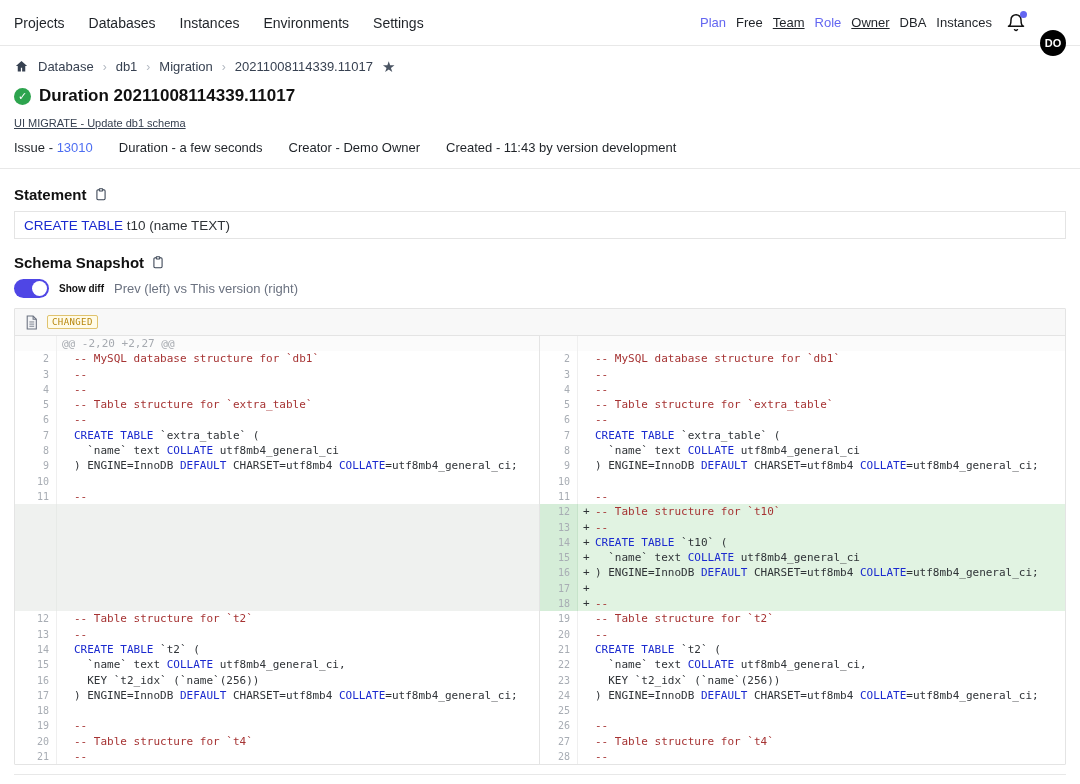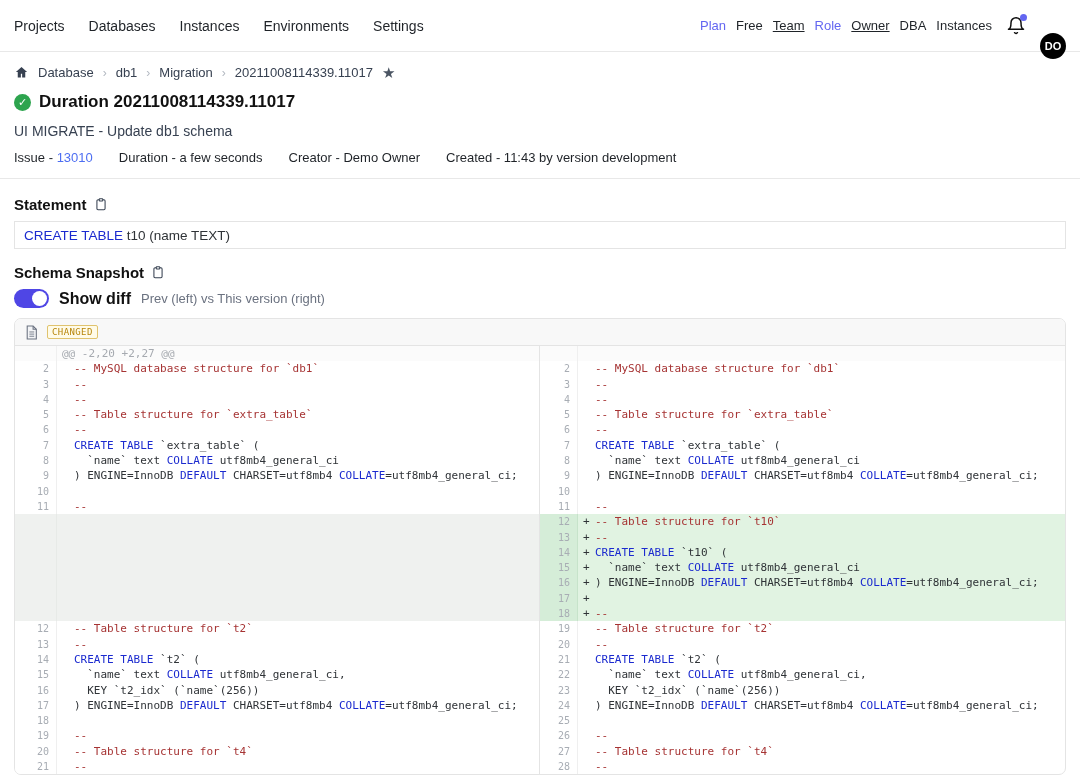--- a/index.html
+++ b/index.html
@@ -1,19 +1,19 @@
 <!DOCTYPE html>
 <html><head>
 <meta charset="utf-8">
 <style>
   * { margin:0; padding:0; box-sizing:border-box; }
   html,body { width:1080px; height:784px; background:#fff; font-family:"Liberation Sans", sans-serif; color:#1f2328; overflow:hidden; }
 
   
-  .topnav { height:52px; display:flex; align-items:center; justify-content:space-between; padding:0 14px; border-bottom:1px solid #e8e8e8; }
+  .topnav { height:46px; display:flex; align-items:center; justify-content:space-between; padding:0 14px; border-bottom:1px solid #e8e8e8; }
   .nav-left { display:flex; align-items:center; gap:24px; }
   .nav-item { font-size:14px; color:#1f2328; cursor:pointer; }
   .nav-right { display:flex; align-items:center; gap:10px; font-size:13px; }
   .nav-group { display:flex; align-items:center; gap:10px; }
   .nav-group-label { color:#6366f1; }
   .nav-group-item { color:#1f2328; }
   .nav-group-item.u { text-decoration:underline; }
   .bell-wrap { position:relative; margin-left:4px; margin-right:4px; width:20px; height:20px; }
   .bell-dot { position:absolute; top:-2px; right:-1px; width:7px; height:7px; border-radius:50%; background:#6366f1; }
   .avatar { width:26px; height:26px; border-radius:50%; background:#000000; color:#fff; font-size:11px; font-weight:bold; display:flex; align-items:center; justify-content:center;margin-top:41px; }
@@ -22,21 +22,21 @@
   .main { padding:0 14px; }
   .breadcrumb { margin-top:13px; display:flex; gap:9px; font-size:13px; color:#374151; }
   .crumb { cursor:pointer; }
   .chev { color:#b3b9c2; font-size:12px; }
   .star { color:#4b5563; font-size:15px; line-height:1; cursor:pointer; }
 
   .title-row { margin-top:12px; display:flex; align-items:center; gap:8px; }
   .check-circle { width:17px; height:17px; border-radius:50%; background:#2da44e; color:#fff; font-size:11px; display:flex; align-items:center; justify-content:center; }
   .page-title { font-size:17px; font-weight:bold; color:#111; }
 
-  .subtitle { margin-top:11px; font-size:14px; color:#374151; }
+  .subtitle { margin-top:11px; font-size:11px; color:#374151;text-decoration:underline; }
 
   .meta-row { margin-top:11px; display:flex; align-items:center; gap:26px; font-size:13px; color:#1f2328; }
   .meta-link { color:#4d6ef2; cursor:pointer; }
 
   .divider { margin-top:13px; height:1px; background:#e8e8e8; margin-left:-14px; margin-right:-14px; }
 
   .section-heading { display:flex; align-items:center; gap:7px; }
   .section-heading .txt { font-size:15px; font-weight:bold; color:#111; }
   .copy-icon { cursor:pointer; display:inline-flex; }
 
@@ -44,25 +44,25 @@
   .stmt-box { margin-top:8px; border:1px solid #e4e4e4; height:28px; display:flex; align-items:center; padding:0 9px; font-size:13.5px; }
   .tok-k { color:#1b2acf; }
   .tok-p { color:#2f3337; }
   .tok-c { color:#a63333; }
   .tok-h { color:#a6aab0; }
 
   .snap-heading { margin-top:15px; }
   .toggle-row { margin-top:8px; display:flex; align-items:center; gap:10px; }
   .toggle { width:35px; height:19px; border-radius:10px; background:#4f46e5; position:relative; cursor:pointer; flex:0 0 auto; }
   .toggle-knob { position:absolute; top:2px; right:2px; width:15px; height:15px; border-radius:50%; background:#fff; }
-  .toggle-label { font-size:16px; font-weight:bold; color:#111; }
+  .toggle-label { font-size:10px; font-weight:bold; color:#111; }
   .toggle-hint { font-size:13px; color:#6b7280; }
 
   
-  .diff-panel { margin-top:10px; border:1px solid #e4e4e4; border-radius:7px; overflow:hidden; }
+  .diff-panel { margin-top:10px; border:1px solid #e4e4e4; border-radius:1px; overflow:hidden; }
   .diff-header { height:27px; background:#f8f8f8; border-bottom:1px solid #e4e4e4; display:flex; align-items:center; gap:9px; padding:0 10px; }
   .changed-badge { font-size:9px; letter-spacing:.4px; color:#b8860b; border:1px solid #e0c36e; background:#fffbe8; padding:1px 4px; border-radius:2px; font-family:"DejaVu Sans Mono", monospace; }
 
   .diff-body { display:flex; }
   .diff-col { width:50%; }
   .diff-col.left { border-right:1px solid #e4e4e4; }
   .diff-row { display:flex; height:15.3px; line-height:15.3px; font-family:"DejaVu Sans Mono", monospace; font-size:11px; }
   .dnum { flex:0 0 42px; text-align:right; padding-right:7px; color:#a8adb4; font-size:10px; border-right:1px solid #efefef; background:#fff; }
   .diff-col.right .dnum { flex:0 0 38px; }
   .dcode { flex:1; white-space:pre; overflow:hidden; padding-left:5px; color:#2f3337; }

